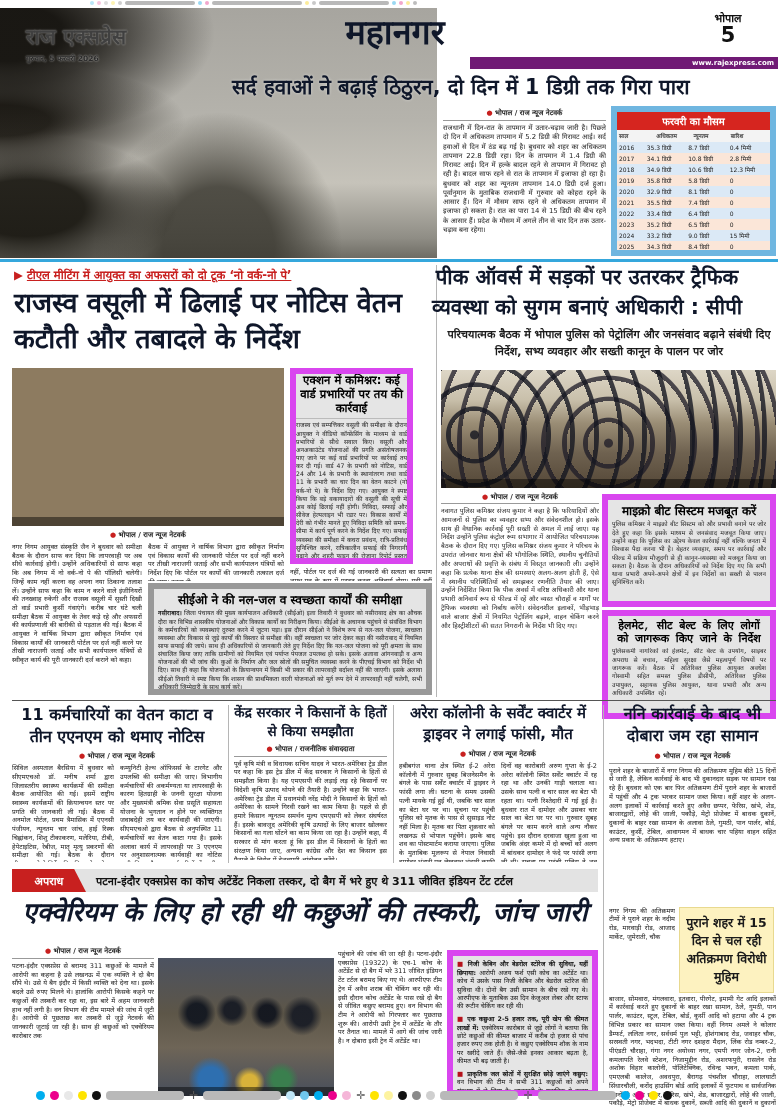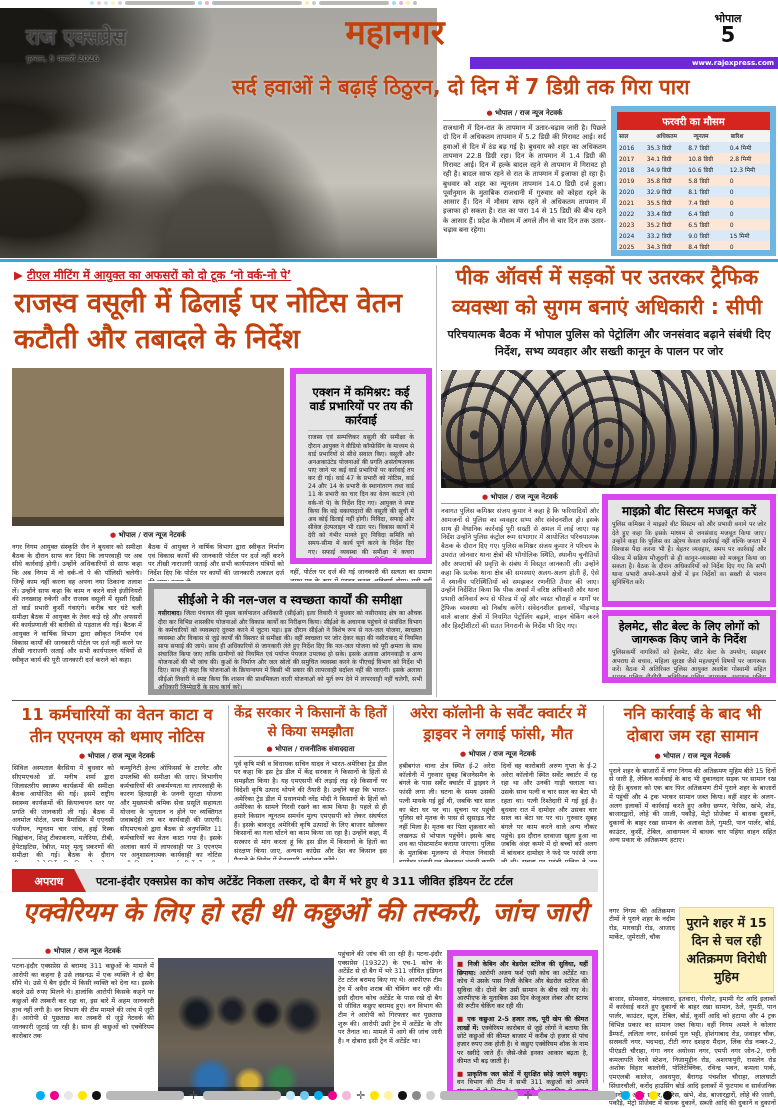--- a/index.html
+++ b/index.html
@@ -14,21 +14,21 @@
   .photo { position:absolute; overflow:hidden; }
   .caption-bar { position:absolute; left:0; right:0; bottom:0; height:9px; background:rgba(0,0,0,.45); }
   .byline { font-size:7px; font-weight:bold; color:#222; text-align:center; white-space:nowrap; overflow:hidden; }
   .byline .dot { color:#c8201f; font-size:7px; }
   .body-text { font-size:6.5px; line-height:1.34; text-align:justify; color:#222; overflow:hidden; }
   .rule-top { border-top:1px solid #999; padding-top:3px; }
   .box { border:6px solid #d946ef; background:#e5e5e5; overflow:hidden; }
   .box-title { font-weight:bold; text-align:center; color:#000; line-height:1.2; }
   .vrule { position:absolute; width:1px; background:#b5b5b5; }
   .hrule { position:absolute; height:1px; background:#555; }
-  .headline { font-weight:bold; color:#c2410c; }
+  .headline { font-weight:bold; color:#0f172a; }
   .kicker { font-size:11.5px; font-weight:bold; color:#c8201f; }
   .kicker u { text-decoration-color:#c8201f; }
   table.weather { width:100%; border-collapse:collapse; font-size:6px; color:#222; }
   table.weather td { padding:1.5px 2px; }
   table.weather tr:nth-child(odd)  { background:#dbe9f6; }
   table.weather tr:nth-child(even) { background:#fbe6d8; }
   .wx-head { display:flex; font-size:5.8px; font-weight:bold; color:#444; background:#f3f3f3; padding:2px; }
   .wx-head span { flex:1; }
   .strip { display:flex; align-items:center; gap:5px; }
   .dotc { width:9px; height:9px; border-radius:50%; display:inline-block; }
@@ -78,25 +78,25 @@
   <div style="font-size:7.5px; font-weight:bold; color:#2a2a2a; margin-top:3px; text-shadow:0 0 2px rgba(255,255,255,.7);">गुरुवार, 5 फरवरी 2026</div>
 </div>
 
 <div class="abs headline" style="left:300px; top:8px; width:190px; text-align:center; font-size:34px;">महानगर</div>
 
 <div class="abs" style="left:690px; top:10px; width:76px; text-align:center;">
   <div style="font-size:11px; font-weight:bold;">भोपाल</div>
   <div style="font-size:21px; font-weight:bold; line-height:1;">5</div>
 </div>
 
-<div class="abs" style="left:470px; top:57px; width:308px; height:12px; background:#6d28d9; display:flex; align-items:center; justify-content:flex-end; padding-right:4px;">
+<div class="abs" style="left:470px; top:57px; width:308px; height:12px; background:#701a75; display:flex; align-items:center; justify-content:flex-end; padding-right:4px;">
   <span style="color:#fff; font-size:7px; font-weight:bold;">www.rajexpress.com</span>
 </div>
 
-<div class="abs headline" style="left:232px; top:72px; width:546px; font-size:20.5px; white-space:nowrap; text-shadow:0 0 3px rgba(255,255,255,.5);">सर्द हवाओं ने बढ़ाई ठिठुरन, दो दिन में 7 डिग्री तक गिरा पारा</div>
+<div class="abs headline" style="left:232px; top:72px; width:546px; font-size:20.5px; white-space:nowrap; text-shadow:0 0 3px rgba(255,255,255,.5);">सर्द हवाओं ने बढ़ाई ठिठुरन, दो दिन में 1 डिग्री तक गिरा पारा</div>
 
 <div class="abs" style="left:443px; top:108px; width:163px;">
   <div class="byline">
     <span class="dot">●</span>
     <span>भोपाल / राज न्यूज नेटवर्क</span>
   </div>
   <div class="body-text rule-top" style="height:136px; margin-top:3px; font-size:6.9px;">राजधानी में दिन-रात के तापमान में उतार-चढ़ाव जारी है। पिछले दो दिन में अधिकतम तापमान में 5.2 डिग्री की गिरावट आई। सर्द हवाओं से दिन में ठंड बढ़ गई है। बुधवार को शहर का अधिकतम तापमान 22.8 डिग्री रहा। दिन के तापमान में 1.4 डिग्री की गिरावट आई। दिन में हल्के बादल रहने से तापमान में गिरावट हो रही है। बादल साफ रहने से रात के तापमान में इजाफा हो रहा है। बुधवार को शहर का न्यूनतम तापमान 14.0 डिग्री दर्ज हुआ। पूर्वानुमान के मुताबिक राजधानी में गुरुवार को कोहरा रहने के आसार हैं। दिन में मौसम साफ रहने से अधिकतम तापमान में इजाफा हो सकता है। रात का पारा 14 से 15 डिग्री की बीच रहने के आसार हैं। प्रदेश के मौसम में अगले तीन से चार दिन तक उतार-चढ़ाव बना रहेगा।</div>
 </div>
 
 <div class="abs box" style="left:611px; top:106px; width:165px; height:150px; border-color:#6fb6e0;">
@@ -187,21 +187,21 @@
               radial-gradient(circle at 18% 55%, rgba(25,25,35,.85) 0 5%, transparent 11%),
               radial-gradient(circle at 34% 60%, rgba(30,28,40,.85) 0 5%, transparent 11%),
               radial-gradient(circle at 52% 58%, rgba(22,22,30,.85) 0 5%, transparent 11%),
               radial-gradient(circle at 70% 62%, rgba(35,30,42,.85) 0 5%, transparent 11%),
               radial-gradient(circle at 86% 57%, rgba(25,25,33,.85) 0 5%, transparent 11%),
               linear-gradient(180deg,#cfc6b2 0%,#b3a audiobooks48e 18%,#a1906f 35%,#7c6b52 60%,#5c4c3a 80%,#423528 100%);
             background-color:#8d7b60;">
   <div class="caption-bar"></div>
 </div>
 
-<div class="abs box" style="left:290px; top:368px; width:142px; height:196px; padding:12px;">
+<div class="abs box" style="left:290px; top:368px; width:123px; height:196px; padding:0;">
   <div class="box-title" style="font-size:11.5px;">एक्शन में कमिश्नर: कई वार्ड प्रभारियों पर तय की कार्रवाई</div>
   <div class="body-text" style="font-size:6.1px; height:154px; margin-top:3px; border-top:1px solid #bbb; padding-top:2px;">राजस्व एवं सम्पत्तिकर वसूली की समीक्षा के दौरान आयुक्त ने वीडियो कॉन्फ्रेंसिंग के माध्यम से वार्ड प्रभारियों से सीधे सवाल किए। वसूली और अनअकाउंटेड योजनाओं की प्रगति असंतोषजनक पाए जाने पर कई वार्ड प्रभारियों पर कार्रवाई तय कर दी गई। वार्ड 47 के प्रभारी को नोटिस, वार्ड 24 और 14 के प्रभारी के स्थानांतरण तथा वार्ड 11 के प्रभारी का चार दिन का वेतन काटने (नो वर्क-नो पे) के निर्देश दिए गए। आयुक्त ने स्पष्ट किया कि बड़े बकायादारों की वसूली की सूची में अब कोई ढिलाई नहीं होगी। निविदा, सफाई और सीवेज हेल्पलाइन भी रडार पर। विकास कार्यों में देरी को गंभीर मानते हुए निविदा समिति को समय-सीमा में कार्य पूर्ण करने के निर्देश दिए गए। सफाई व्यवस्था की समीक्षा में कचरा प्रबंधन, रात्रि-प्रतिबंध सुनिश्चित करने, रात्रिकालीन सफाई की निगरानी बढ़ाने और शहरी फाइन की रोजाना रिपोर्ट प्रस्तुत करने के आदेश दिए गए। सीवेज हेल्पलाइन की 50 दिन से लंबित शिकायतों को प्राथमिकता से निपटाने को कहा।</div>
 </div>
 
 <div class="abs byline" style="left:12px; top:530px; width:272px;">
   <span class="dot">●</span>
   <span>भोपाल / राज न्यूज नेटवर्क</span>
 </div>
 
 <div class="abs body-text" style="left:12px;  top:543px; width:130px; height:152px;">नगर निगम आयुक्त संस्कृति जैन ने बुधवार को समीक्षा बैठक के दौरान साफ कर दिया कि लापरवाही पर अब सीधे कार्रवाई होगी। उन्होंने अधिकारियों से साफ कहा कि अब निगम में नो वर्क-नो पे की पॉलिसी चलेगी। जिन्हें काम नहीं करना वह अपना नया ठिकाना तलाश लें। उन्होंने साफ कहा कि काम न करने वाले इंजीनियरों की तनख्वाह रुकेगी और राजस्व वसूली में सुस्ती दिखी तो वार्ड प्रभारी कुर्सी गंवाएंगे। करीब चार घंटे चली समीक्षा बैठक में आयुक्त के तेवर कड़े रहे और अफसरों की कार्यप्रणाली की बारीकी से पड़ताल की गई। बैठक में आयुक्त ने वार्षिक विभाग द्वारा स्वीकृत निर्माण एवं विकास कार्यों की जानकारी पोर्टल पर दर्ज नहीं करने पर तीखी नाराजगी जताई और सभी कार्यपालन यंत्रियों से स्वीकृत कार्य की पूरी जानकारी दर्ज कराने को कहा।</div>
@@ -211,21 +211,21 @@
 <div class="abs box" style="left:148px; top:583px; width:284px; height:112px; padding:4px; border-color:#999;">
   <div class="box-title" style="font-size:12px;">सीईओ ने की नल-जल व स्वच्छता कार्यों की समीक्षा</div>
   <div class="body-text" style="font-size:6.1px; height:84px; margin-top:2px;">
     <b>नसीराबाद।</b>
     <span>जिला पंचायत की मुख्य कार्यपालन अधिकारी (सीईओ) इला तिवारी ने बुधवार को नसीराबाद क्षेत्र का औचक दौरा कर विभिन्न शासकीय योजनाओं और विकास कार्यों का निरीक्षण किया। सीईओ के अचानक पहुंचने से संबंधित विभाग के कर्मचारियों को व्यवस्थाएं दुरुस्त करने में जुटना पड़ा। इस दौरान सीईओ ने विशेष रूप से नल-जल योजना, स्वच्छता व्यवस्था और विकास से जुड़े कार्यों की विस्तार से समीक्षा की। वहीं स्वच्छता पर जोर देकर कहा की नसीराबाद में नियमित साफ सफाई की जाये। साथ ही अधिकारियों से जानकारी लेते हुए निर्देश दिए कि नल-जल योजना को पूरी क्षमता के साथ संचालित किया जाए ताकि ग्रामीणों को नियमित एवं पर्याप्त पेयजल उपलब्ध हो सके। इसके अलावा आंगनबाड़ी व अन्य योजनाओं की भी जांच की। कुओं के निर्माण और जल स्रोतों की समुचित व्यवस्था करने के पीएचई विभाग को निर्देश भी दिए। साथ ही कहा कि योजनाओं के क्रियान्वयन में किसी भी प्रकार की लापरवाही बर्दाश्त नहीं की जाएगी। इसके अलावा सीईओ तिवारी ने स्पष्ट किया कि शासन की प्राथमिकता वाली योजनाओं को मूर्त रूप देने में लापरवाही नहीं चलेगी, सभी अधिकारी जिम्मेदारी के साथ कार्य करें।</span>
   </div>
 </div>
 
 <div class="vrule" style="left:436px; top:265px; height:432px;"></div>
 
-<div class="abs headline" style="left:440px; top:263px; width:334px; font-size:20.5px; line-height:1.45; text-align:center;">पीक ऑवर्स में सड़कों पर उतरकर ट्रैफिक व्यवस्था को सुगम बनाएं अधिकारी : सीपी</div>
+<div class="abs headline" style="left:420px; top:263px; width:334px; font-size:20.5px; line-height:1.45; text-align:center;">पीक ऑवर्स में सड़कों पर उतरकर ट्रैफिक व्यवस्था को सुगम बनाएं अधिकारी : सीपी</div>
 
 <div class="abs" style="left:442px; top:326px; width:334px; font-size:11px; font-weight:bold; line-height:1.55; text-align:center; color:#1c1c1c;">परिचयात्मक बैठक में भोपाल पुलिस को पेट्रोलिंग और जनसंवाद बढ़ाने संबंधी दिए निर्देश, सभ्य व्यवहार और सख्ती कानून के पालन पर जोर</div>
 
 <div class="photo" style="left:441px; top:370px; width:335px; height:118px;
             background:
               repeating-radial-gradient(circle at 10% 55%, rgba(20,22,32,.8) 0 4px, transparent 5px 24px),
               repeating-radial-gradient(circle at 50% 62%, rgba(28,26,38,.75) 0 4px, transparent 5px 21px),
               linear-gradient(180deg,#ddd6c6 0%,#c9c0ab 25%,#9a8d75 45%,#6f6250 70%,#544737 100%);">
   <div class="caption-bar"></div>
 </div>
@@ -234,21 +234,21 @@
   <span class="dot">●</span>
   <span>भोपाल / राज न्यूज नेटवर्क</span>
 </div>
 <div class="abs body-text rule-top" style="left:441px; top:503px; width:158px; height:192px; font-size:6.6px;">नवागत पुलिस कमिश्नर संजय कुमार ने कहा है कि फरियादियों और आमजनों से पुलिस का व्यवहार सभ्य और संवेदनशील हो। इसके साथ ही वैधानिक कार्रवाई पूरी सख्ती से अमल में लाई जाए। यह निर्देश उन्होंने पुलिस कंट्रोल रूम सभागार में आयोजित परिचयात्मक बैठक के दौरान दिए गए। पुलिस कमिश्नर संजय कुमार ने परिचय के उपरांत जोनवार थाना क्षेत्रों की भौगोलिक स्थिति, स्थानीय चुनौतियों और अपराधों की प्रवृत्ति के संबंध में विस्तृत जानकारी ली। उन्होंने कहा कि प्रत्येक थाना क्षेत्र की समस्याएं अलग-अलग होती हैं, ऐसे में स्थानीय परिस्थितियों को समझकर रणनीति तैयार की जाए। उन्होंने निर्देशित किया कि पीक अवर्स में वरिष्ठ अधिकारी और थाना प्रभारी अनिवार्य रूप से फील्ड में रहें और व्यस्त चौराहों व मार्गों पर ट्रैफिक व्यवस्था को निर्बाध करेंगे। संवेदनशील इलाकों, भीड़भाड़ वाले बाजार क्षेत्रों में नियमित पेट्रोलिंग बढ़ाने, वाहन चेकिंग करने और हिस्ट्रीशीटरों की सतत निगरानी के निर्देश भी दिए गए।</div>
 
 <div class="abs box" style="left:602px; top:494px; width:174px; height:113px; padding:4px;">
   <div class="box-title" style="font-size:12px;">माइक्रो बीट सिस्टम मजबूत करें</div>
   <div class="body-text" style="font-size:6.2px; height:86px; margin-top:2px;">पुलिस कमिश्नर ने माइक्रो बीट सिस्टम को और प्रभावी बनाने पर जोर देते हुए कहा कि इसके माध्यम से जनसंवाद मजबूत किया जाए। उन्होंने कहा कि पुलिस का उद्देश्य केवल कार्रवाई नहीं बल्कि जनता में विश्वास पैदा करना भी है। बेहतर व्यवहार, समय पर कार्रवाई और फील्ड में सक्रिय मौजूदगी से ही कानून-व्यवस्था को मजबूत किया जा सकता है। बैठक के दौरान अधिकारियों को निर्देश दिए गए कि सभी थाना प्रभारी अपने-अपने क्षेत्रों में इन निर्देशों का सख्ती से पालन सुनिश्चित करें।</div>
 </div>
 
-<div class="abs box" style="left:602px; top:610px; width:174px; height:73px; padding:4px;">
+<div class="abs box" style="left:602px; top:610px; width:174px; height:109px; padding:4px;font-family:Liberation Mono, monospace;">
   <div class="box-title" style="font-size:11px;">हेलमेट, सीट बेल्ट के लिए लोगों को जागरूक किए जाने के निर्देश</div>
   <div class="body-text" style="font-size:6.2px; height:48px; margin-top:2px;">पुलिसकर्मी नागरिकों को हेलमेट, सीट बेल्ट के उपयोग, साइबर अपराध से बचाव, महिला सुरक्षा जैसे महत्वपूर्ण विषयों पर जागरूक करें। बैठक में अतिरिक्त पुलिस आयुक्त अवधेश गोस्वामी सहित समस्त पुलिस डीसीपी, अतिरिक्त पुलिस उपायुक्त, सहायक पुलिस आयुक्त, थाना प्रभारी और अन्य अधिकारी उपस्थित रहे।</div>
 </div>
 
 <div class="hrule" style="left:12px; top:700px; width:764px;"></div>
 
 <div class="vrule" style="left:228px; top:705px; height:158px;"></div>
 <div class="vrule" style="left:393px; top:705px; height:158px;"></div>
 <div class="vrule" style="left:603px; top:705px; height:378px;"></div>
 

